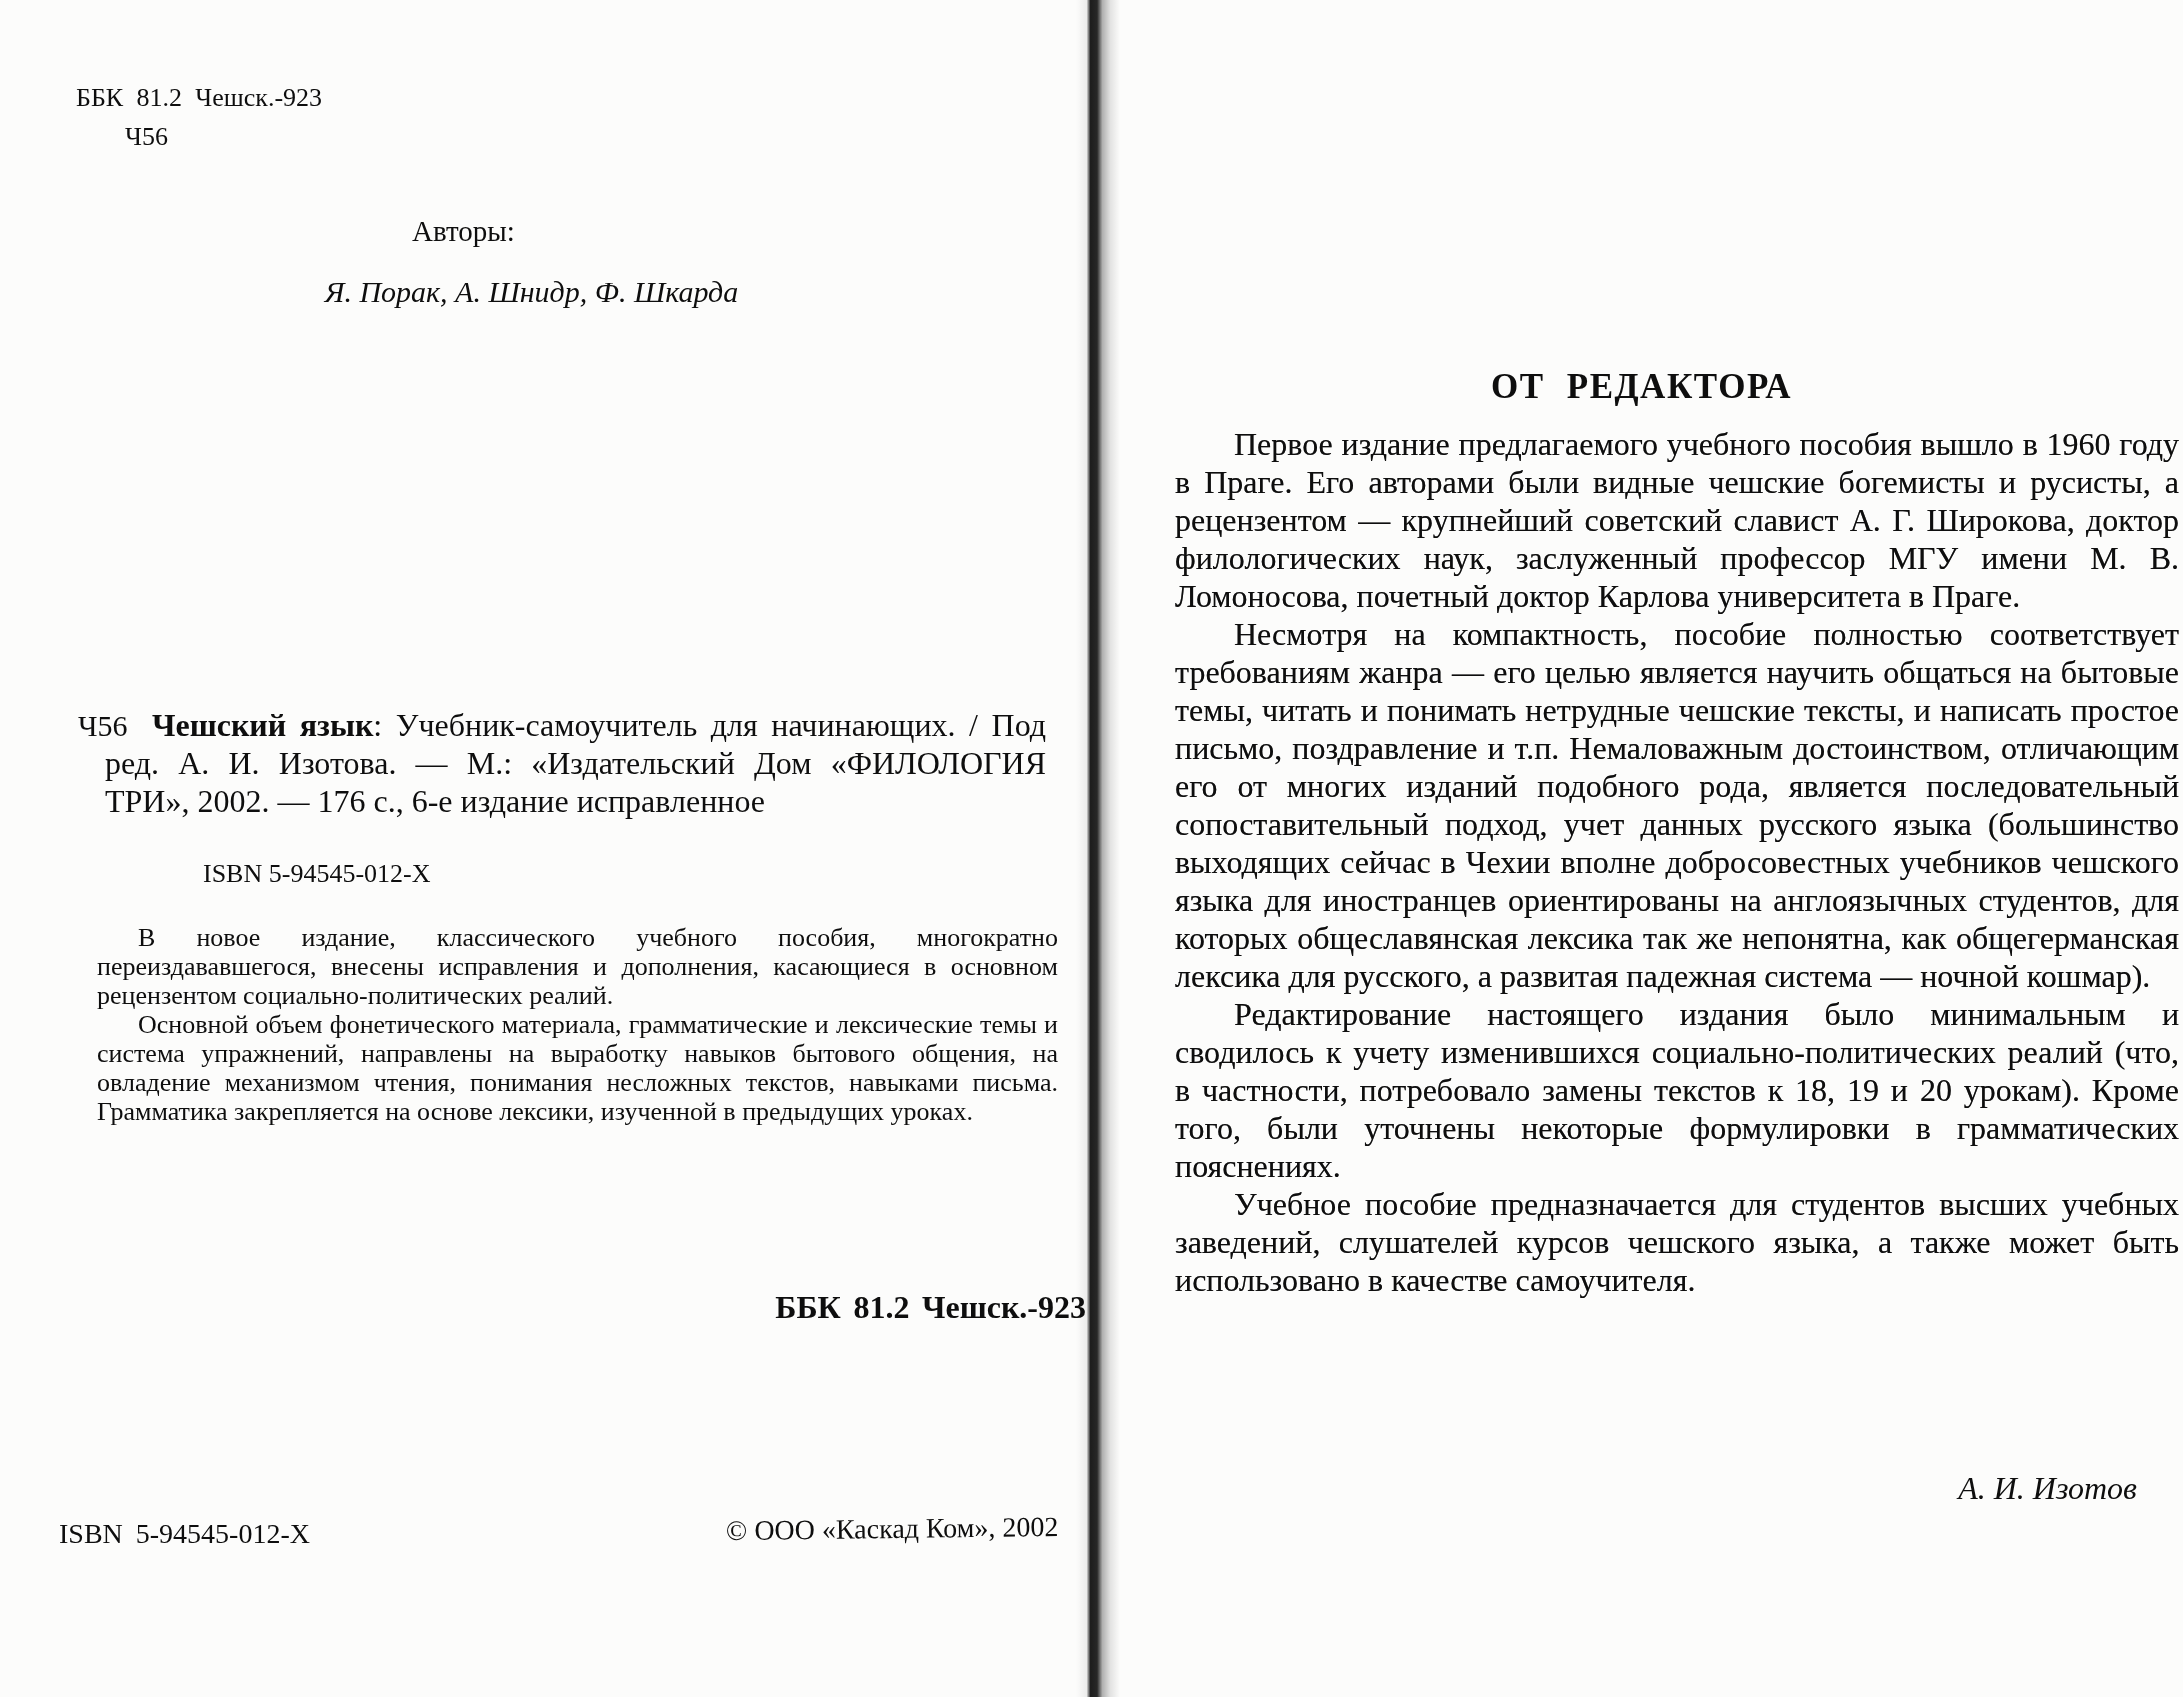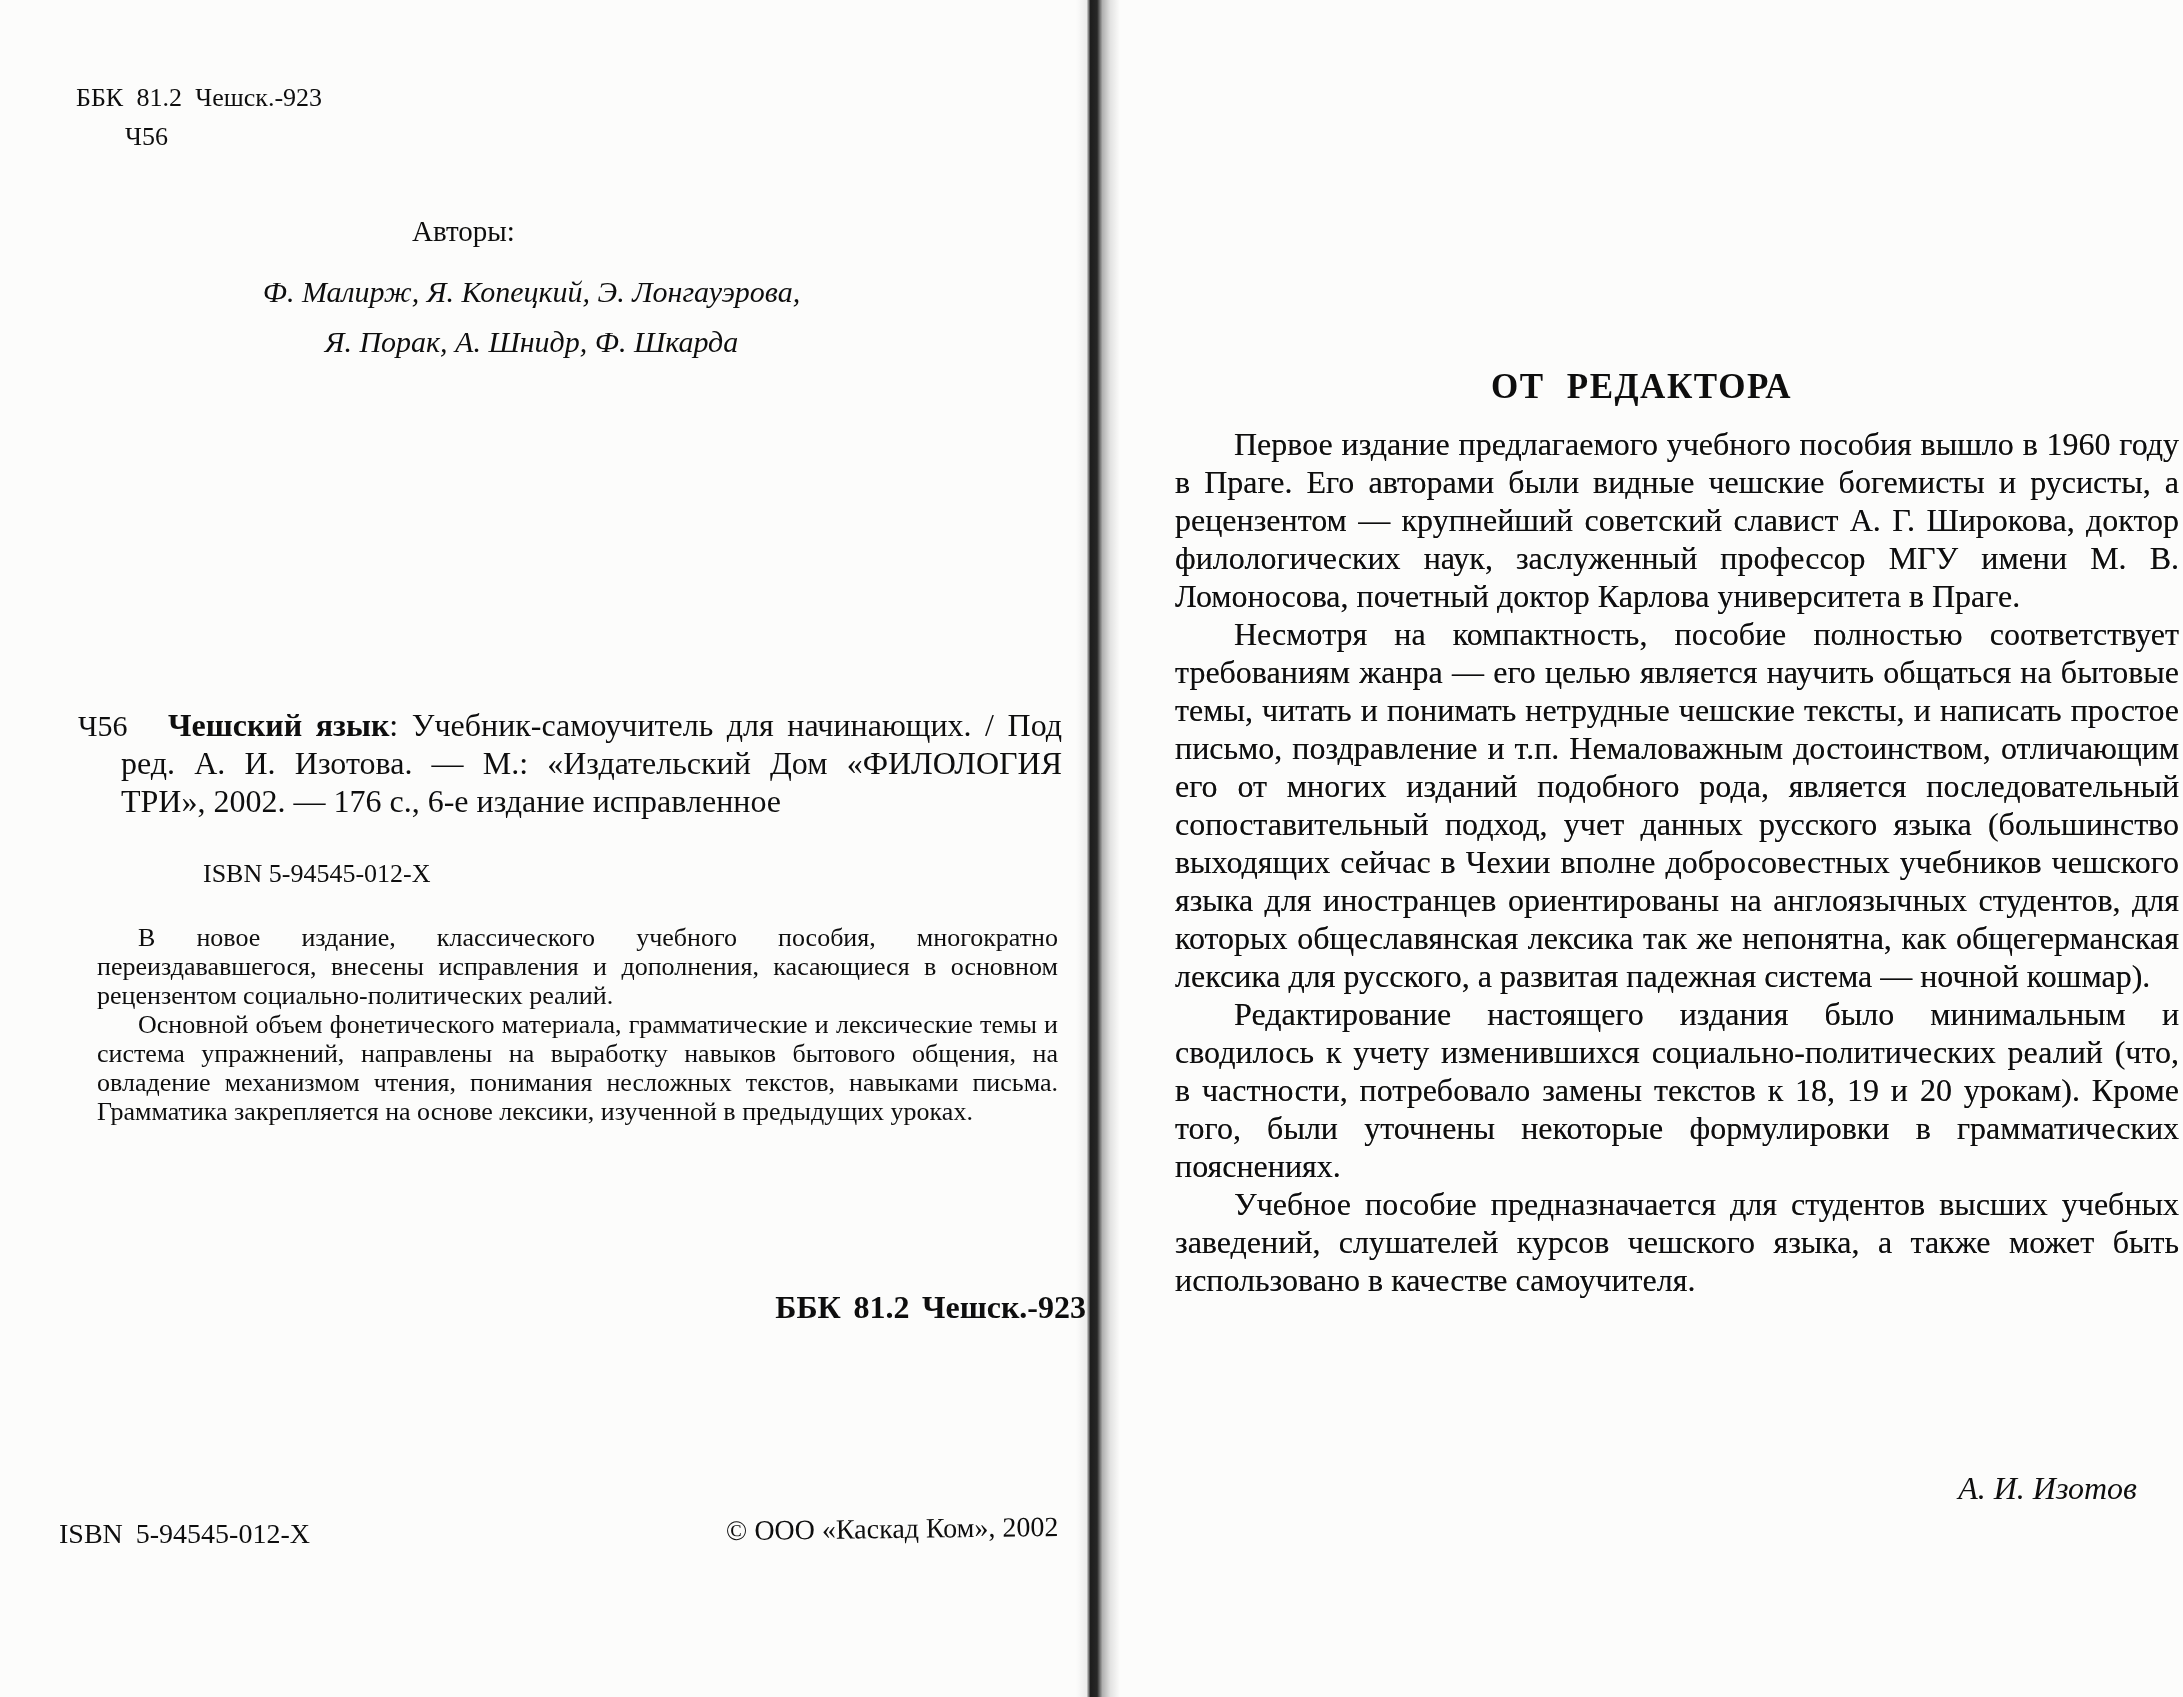--- a/index.html
+++ b/index.html
@@ -29,21 +29,21 @@
   .bbk-top .code2 { margin-left: 49px; }
 
   .authors-label { position: absolute; left: 412px; top: 215px; font-size: 29px; }
   .authors-names {
     position: absolute; left: 114px; top: 267px; width: 835px;
     text-align: center; font-style: italic; font-size: 30px; line-height: 50px;
   }
 
   .catalog-code { position: absolute; left: 78px; top: 709px; font-size: 30px; }
   .catalog-entry {
-    position: absolute; left: 121px; top: 706px; width: 941px;
+    position: absolute; left: 105px; top: 706px; width: 941px;
     font-size: 32px; line-height: 38px; text-align: justify; text-indent: 47px;
     margin: 0;
   }
   .catalog-entry b { font-weight: bold; }
 
   .isbn-middle { position: absolute; left: 203px; top: 859px; font-size: 26px; }
 
   .annotation {
     position: absolute; left: 97px; top: 923px; width: 961px;
     font-size: 26px; line-height: 29px; text-align: justify;
@@ -84,21 +84,20 @@
   <div class="page page-left">
 
     <div class="bbk-top">
       <div>ББК 81.2 Чешск.-923</div>
       <div class="code2">Ч56</div>
     </div>
 
     <div class="authors-label">Авторы:</div>
 
     <div class="authors-names">
-      <div>Ф. Малирж, Я. Копецкий, Э. Лонгауэрова,</div>
       <div>Я. Порак, А. Шнидр, Ф. Шкарда</div>
     </div>
 
     <div class="catalog-code">Ч56</div>
 
     <p class="catalog-entry"><b>Чешский язык</b><span>: Учебник-самоучитель для начинающих. / Под ред. А. И. Изотова. — М.: «Издательский Дом «ФИЛОЛОГИЯ ТРИ», 2002. — 176 с., 6-е издание исправленное</span></p>
 
     <div class="isbn-middle">ISBN 5-94545-012-X</div>
 
     <div class="annotation">

